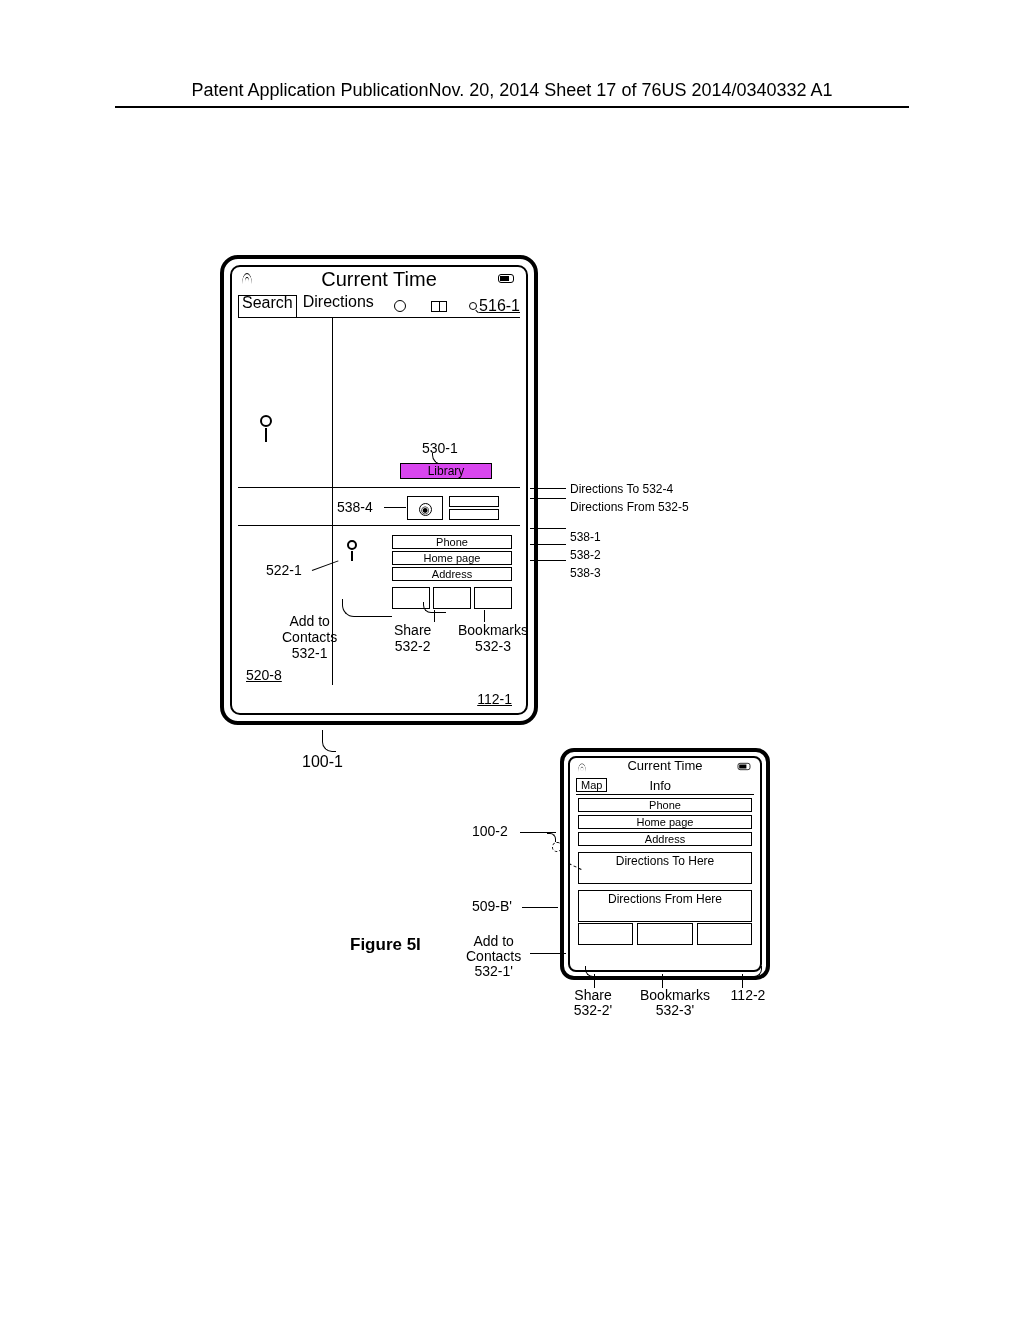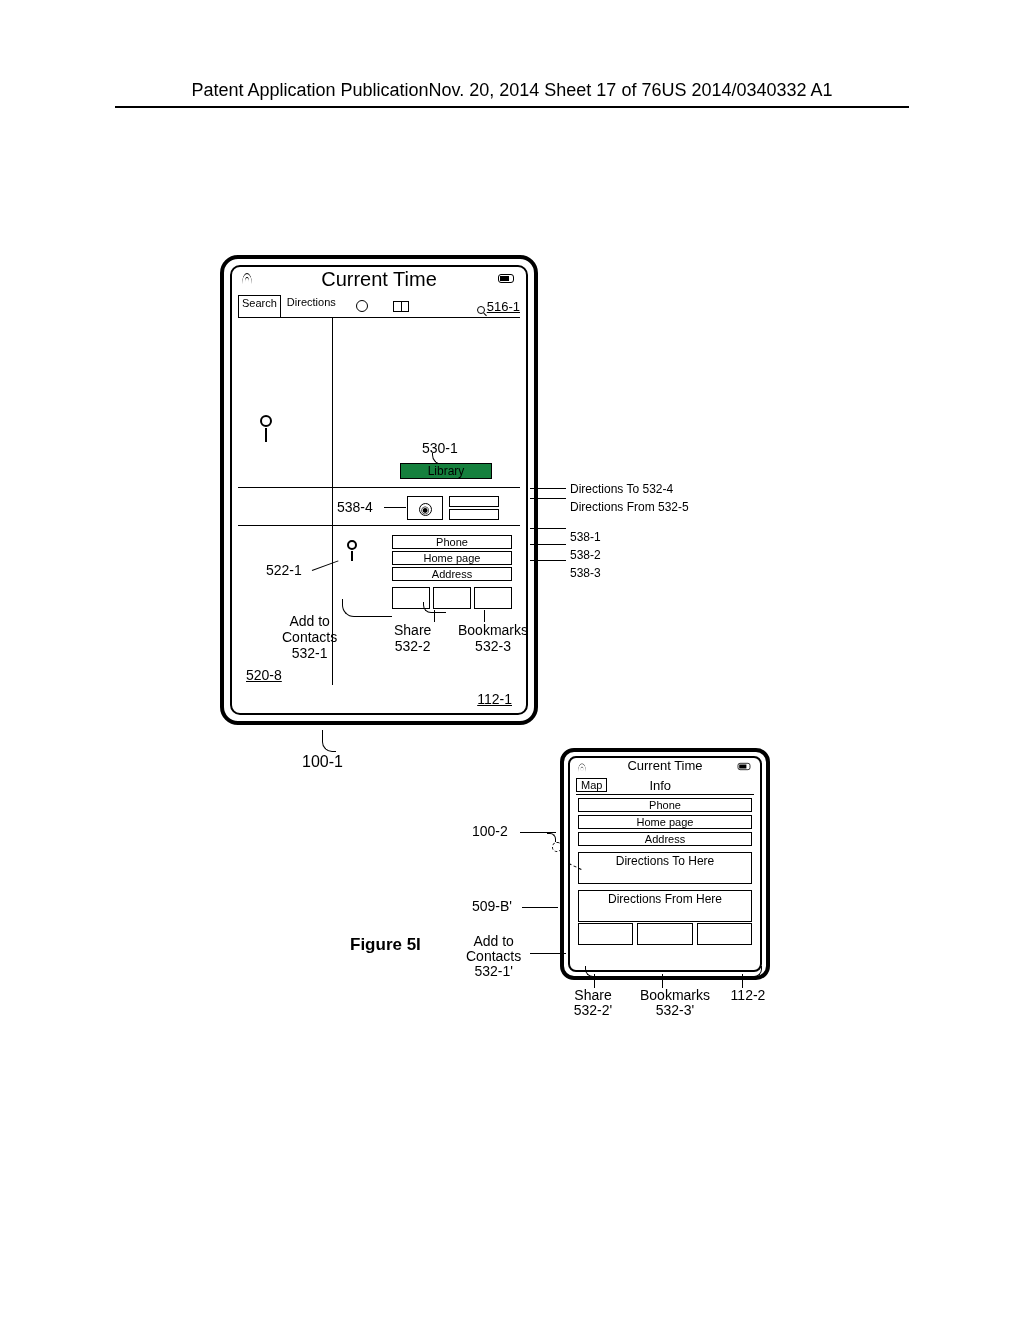--- a/index.html
+++ b/index.html
@@ -80,34 +80,34 @@
   }
   .d1-toolbar {
     position: relative;
     height: 22px;
     margin: 2px 6px 0 6px;
     font-size: 12px;
     display: flex; align-items: center; gap: 3px;
   }
   .tb-btn {
     border: 1px solid #000; padding: 0 3px; height: 23px;
-    line-height: 14px; font-size: 11px;
+    line-height: 14px; font-size: 16px;
   }
   .tb-circle {
     width: 12px; height: 12px; border: 1.5px solid #000;
     border-radius: 50%; margin-left: 14px;
   }
   .tb-rect-icon {
     width: 16px; height: 11px; border: 1.5px solid #000; margin-left: 22px;
     position: relative;
   }
   .tb-rect-icon::before { content:""; position:absolute; left:50%; top:0; bottom:0; border-left:1.5px solid #000; }
   .tb-search {
-    margin-left: auto; font-size: 13px; text-decoration: underline;
-    display: flex; align-items: flex-end; gap: 2px;
+    margin-left: auto; font-size: 16px; text-decoration: underline;
+    display: flex; align-items: center; gap: 2px;
   }
   .mag-icon { width: 8px; height: 8px; border:1.3px solid #000; border-radius:50%; position:relative; }
   .mag-icon::after { content:""; position:absolute; right:-3px; bottom:-3px; width:4px; height:1.3px; background:#000; transform:rotate(45deg); }
   .tb-rule { position:absolute; left:6px; right:6px; top:50px; border-top:1px solid #000; }
 
   .d1-mapdivider {
     position: absolute; top: 50px; left: 100px; bottom: 28px;
     border-left: 1px solid #000;
   }
   .d1-mapmid {
@@ -123,21 +123,21 @@
     border: 2px solid #000; border-radius: 50%;
   }
   .pin::after {
     content:""; position:absolute; left:50%; top:11px; width:2px; height:14px;
     background:#000; transform:translateX(-50%);
   }
   .pin.small { width:10px; height:10px; }
   .pin.small::after { height:10px; top:9px; }
 
   .callout {
-    position: absolute; border: 1px solid #000; background:#15803d;
+    position: absolute; border: 1px solid #000; background:#d946ef;
     font-size: 12px; text-align: center;
   }
   .callout.lib { top: 196px; left: 168px; width: 92px; height: 16px; line-height:14px; }
   .callout-leader {
     position:absolute; top:186px; left:200px; width:18px; height:12px;
     border-left: 1px solid #000; border-bottom:1px solid #000;
     border-bottom-left-radius: 10px;
   }
   .lib-ref { position:absolute; top:173px; left:190px; font-size:14px; }
 

